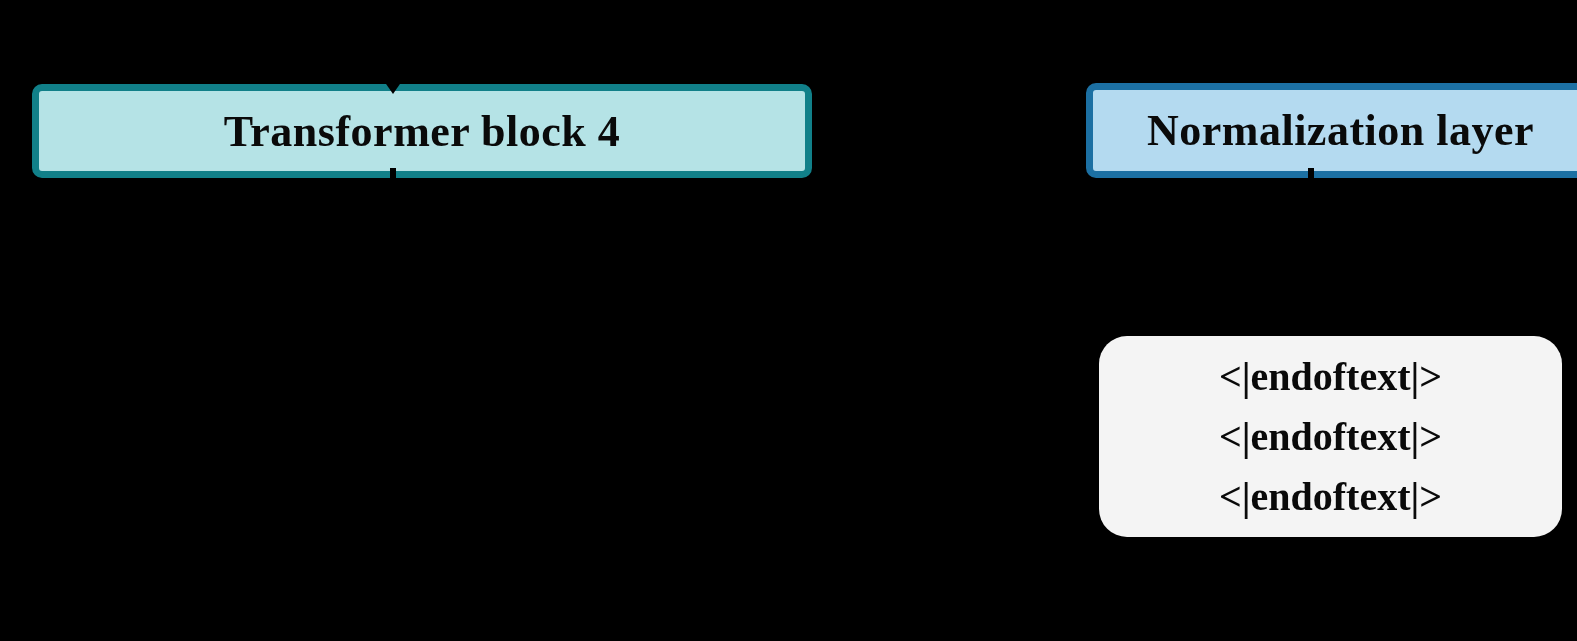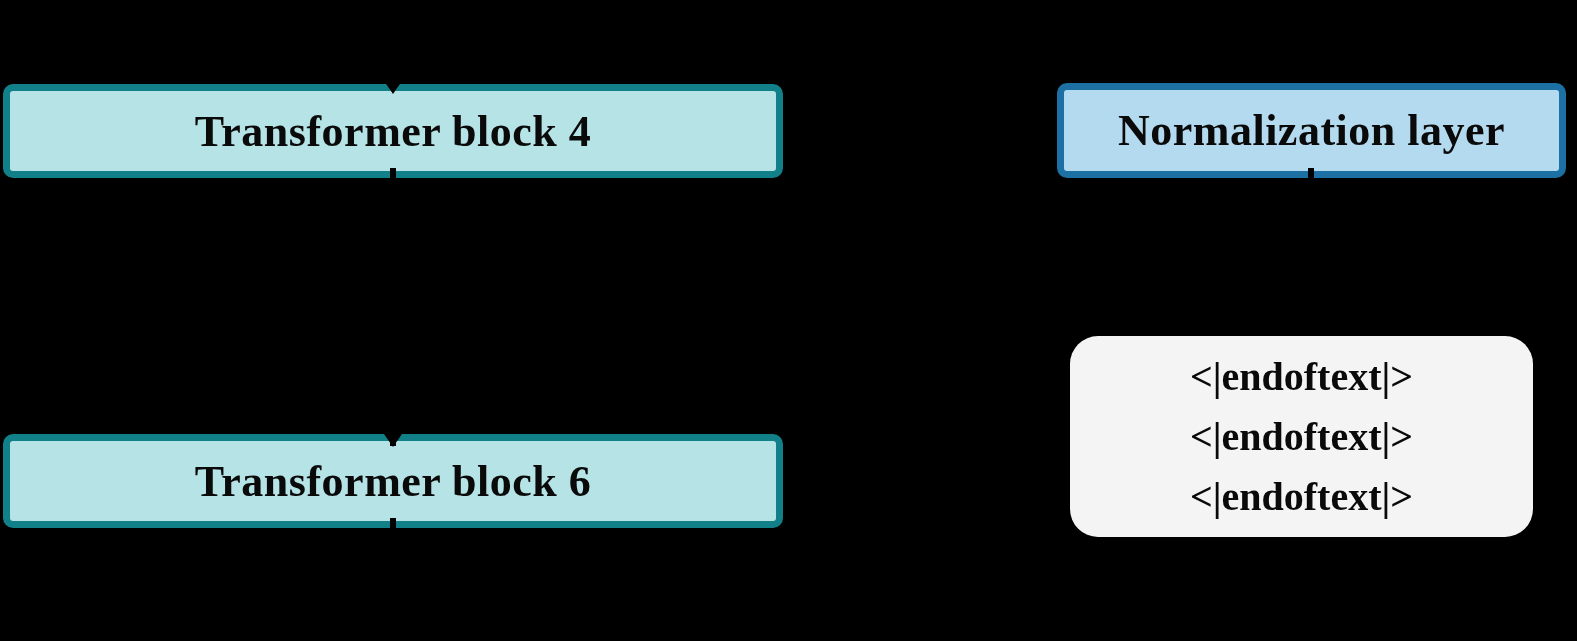--- a/index.html
+++ b/index.html
@@ -17,20 +17,21 @@
     height: 641px;
     background: var(--bg, #000000);
   }
   
   .box {
     position: absolute;
     box-sizing: border-box;
     display: flex;
     align-items: center;
     justify-content: center;
+    margin-left: 29px;
   }
   .teal-block {
     left: 3px;
     width: 780px;
     height: 94px;
     background: var(--teal-fill, #b5e3e6);
     border: 7px solid var(--teal-border, #118089);
     border-radius: 10px;
   }
   .teal-block .label,
@@ -87,23 +88,20 @@
 </head>
 <body>
 
 <div class="canvas">
 
   <div class="box teal-block block-4">
     <span class="label">Transformer block 4</span>
   </div>
 
 
-  <div class="box teal-block block-6">
-    <span class="label">Transformer block 6</span>
-  </div>
 
   <div class="box norm-box">
     <span class="label">Normalization layer</span>
   </div>
 
   <div class="box token-box">
     <span class="token-line">&lt;|endoftext|&gt;</span>
     <span class="token-line">&lt;|endoftext|&gt;</span>
     <span class="token-line">&lt;|endoftext|&gt;</span>
   </div>

